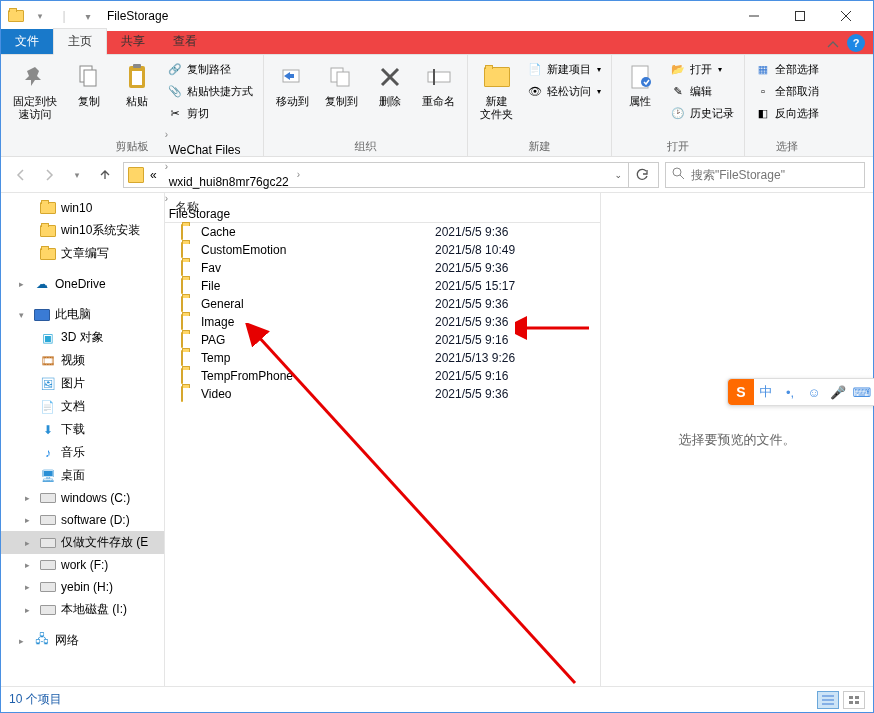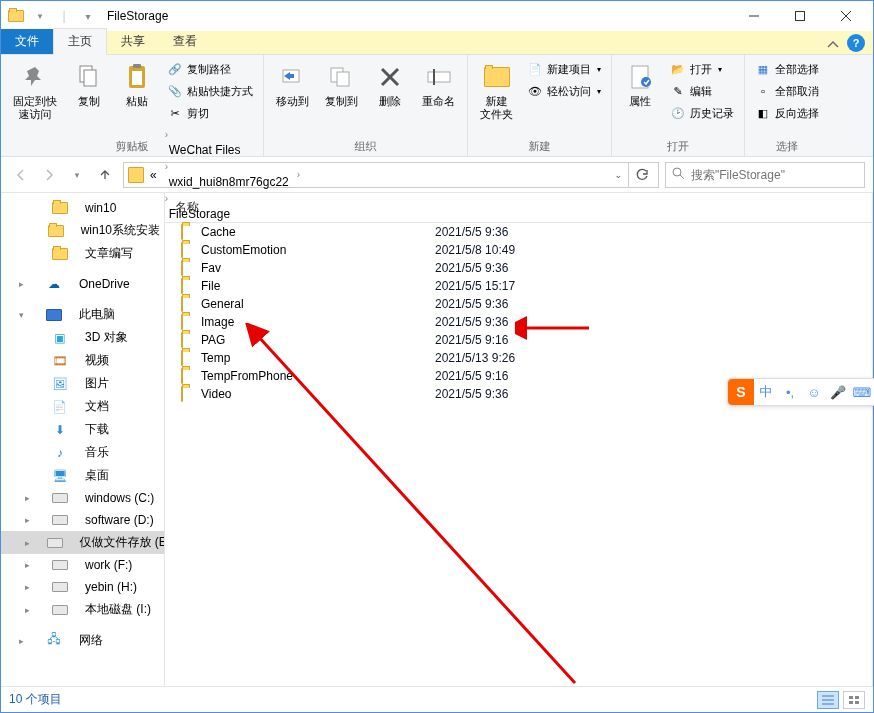--- a/index.html
+++ b/index.html
@@ -9,21 +9,21 @@
 
 
 .titlebar { height: 30px; display: flex; align-items: center; padding: 0 4px; }
 .titlebar .qat { display: flex; align-items: center; gap: 2px; }
 .titlebar .qat-icon { width: 22px; height: 22px; display: inline-flex; align-items: center; justify-content: center; }
 .titlebar .title { margin-left: 8px; font-size: 12px; }
 .titlebar .win-controls { margin-left: auto; display: flex; }
 .titlebar .win-btn { width: 46px; height: 30px; display: flex; align-items: center; justify-content: center; font-size: 13px; }
 
 
-.tabs { height: 24px; display: flex; align-items: flex-end; background: #fef9c3; border-bottom: 1px solid #e1e1e1; }
+.tabs { height: 24px; display: flex; align-items: flex-end; background: #ef4444; border-bottom: 1px solid #e1e1e1; }
 .tab { padding: 4px 14px; font-size: 12px; color: #333; cursor: default; }
 .tab.file { background: #1979ca; color: #fff; }
 .tab.active { background: #f5f6f7; border: 1px solid #e1e1e1; border-bottom: 1px solid #f5f6f7; margin-bottom: -1px; }
 .tabs .expand { margin-left: auto; padding: 2px 8px; color: #646464; }
 .tabs .help { width: 18px; height: 18px; border-radius: 50%; background: #1e88e5; color: #fff; display: flex; align-items: center; justify-content: center; margin: 0 8px 2px 0; font-size: 11px; font-weight: bold; }
 
 
 .ribbon { background: #f5f6f7; border-bottom: 1px solid #e1e1e1; display: flex; height: 102px; }
 .ribbon-group { border-right: 1px solid #e1e1e1; display: flex; flex-direction: column; padding: 2px 6px 0; }
 .ribbon-group .group-content { flex: 1; display: flex; align-items: flex-start; gap: 4px; }
@@ -45,21 +45,21 @@
 .addressbar .sep { color: #888; font-size: 10px; padding: 0 2px; }
 .addressbar .ab-icon { width: 16px; height: 16px; background: #ffd667; border: 1px solid #d6a72e; border-radius: 1px; }
 .addressbar .chevbtn { padding: 0 6px; color: #555; }
 .addressbar .refresh { width: 26px; height: 24px; border-left: 1px solid #ccc; display: flex; align-items: center; justify-content: center; color: #555; }
 .searchbox { width: 200px; border: 1px solid #ccc; height: 26px; display: flex; align-items: center; padding: 0 6px; color: #888; background: #fff; gap: 6px; }
 .searchbox input { border: none; outline: none; font-size: 12px; width: 100%; color: #333; }
 
 
 .main { flex: 1; display: flex; min-height: 0; }
 .sidebar { width: 164px; border-right: 1px solid #e5e5e5; overflow-y: auto; padding-top: 4px; position: relative; }
-.tree-item { display: flex; align-items: center; gap: 17px; padding: 3px 4px 3px 18px; font-size: 12px; cursor: default; white-space: nowrap; overflow: hidden; }
+.tree-item { display: flex; align-items: center; gap: 5px; padding: 3px 4px 3px 18px; font-size: 12px; cursor: default; white-space: nowrap; overflow: hidden; }
 .tree-item .exp { width: 10px; font-size: 9px; color: #888; }
 .tree-item .ico { width: 16px; height: 16px; display: inline-flex; align-items: center; justify-content: center; flex-shrink: 0; }
 .tree-item.sel { background: #d9d9d9; }
 .tree-item.l1 { padding-left: 24px; }
 
 .folder-ico { width: 16px; height: 12px; background: #ffd667; border: 1px solid #d6a72e; border-radius: 1px; position: relative; }
 .folder-ico::before { content: ""; position: absolute; top: -3px; left: 0; width: 6px; height: 3px; background: #ffd667; border: 1px solid #d6a72e; border-bottom: none; border-radius: 1px 1px 0 0; }
 .drive-ico { width: 16px; height: 10px; background: #e8e8e8; border: 1px solid #999; border-radius: 1px; }
 .monitor-ico { width: 16px; height: 12px; background: #3a7bd5; border: 1px solid #2a5a9e; border-radius: 1px; }
 
@@ -574,20 +574,23 @@
         </svg>
         <svg class="arrow" style="left:350px;top:120px" width="80" height="30">
           <defs>
               <marker id="ah2" markerWidth="8" markerHeight="8" refX="2" refY="4" orient="auto">
                 <path d="M0 0 L8 4 L0 8 Z" fill="#e60000"></path>
               </marker>
             </defs>
           <line x1="74" y1="15" x2="6" y2="15" stroke="#e60000" stroke-width="3" marker-end="url(#ah2)"></line>
         </svg>
       </div>
+      <div class="preview">
+        <span>选择要预览的文件。</span>
+      </div>
     </div>
   </div>
 
   <div class="statusbar">
     <span>10 个项目</span>
     <div class="views">
       <div class="view-btn active">
         <svg width="12" height="10">
             <line x1="0" y1="1" x2="12" y2="1" stroke="#3a7bd5"></line>
             <line x1="0" y1="5" x2="12" y2="5" stroke="#3a7bd5"></line>

